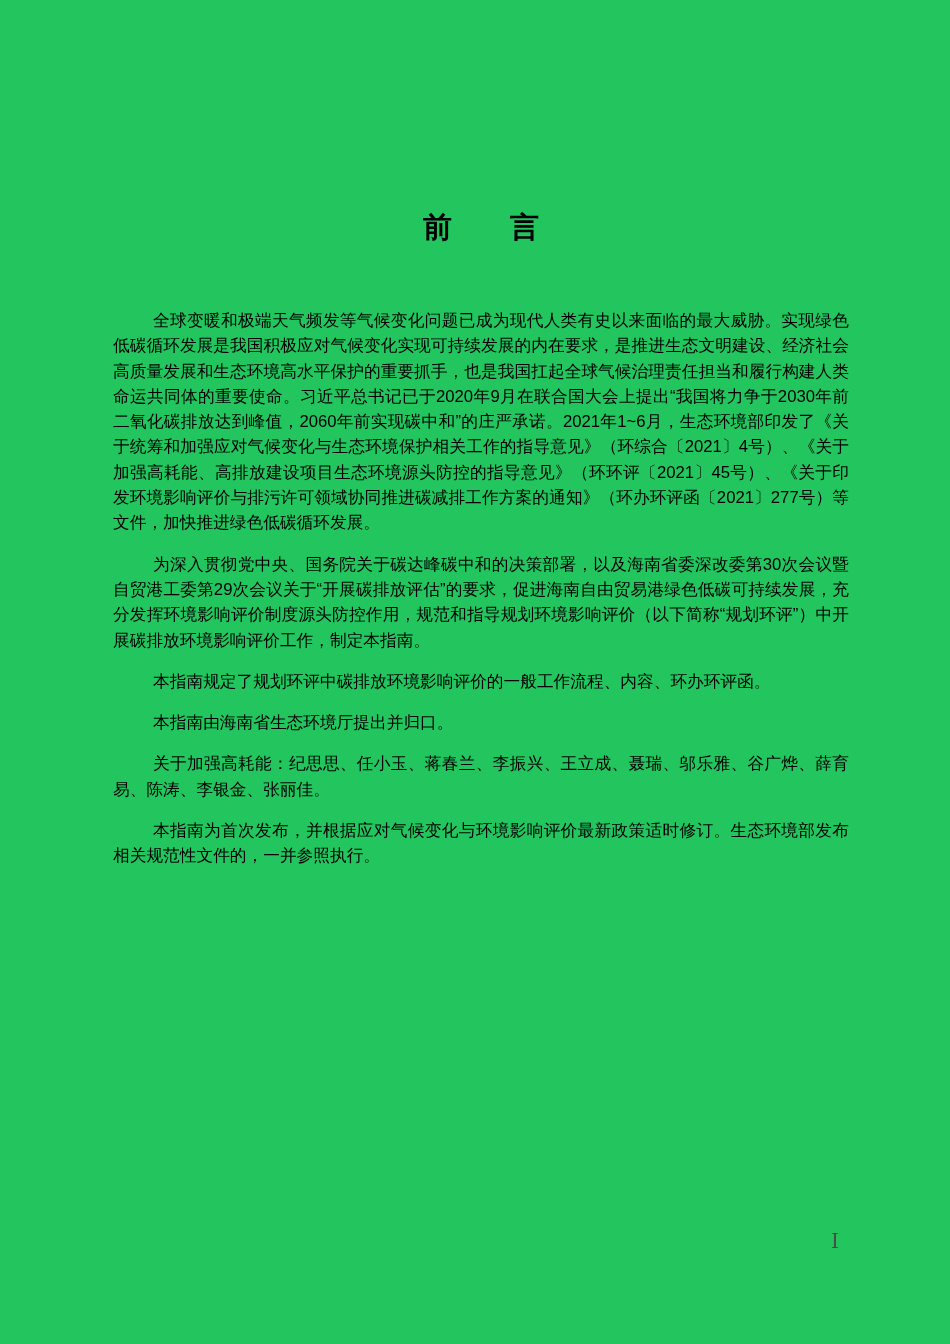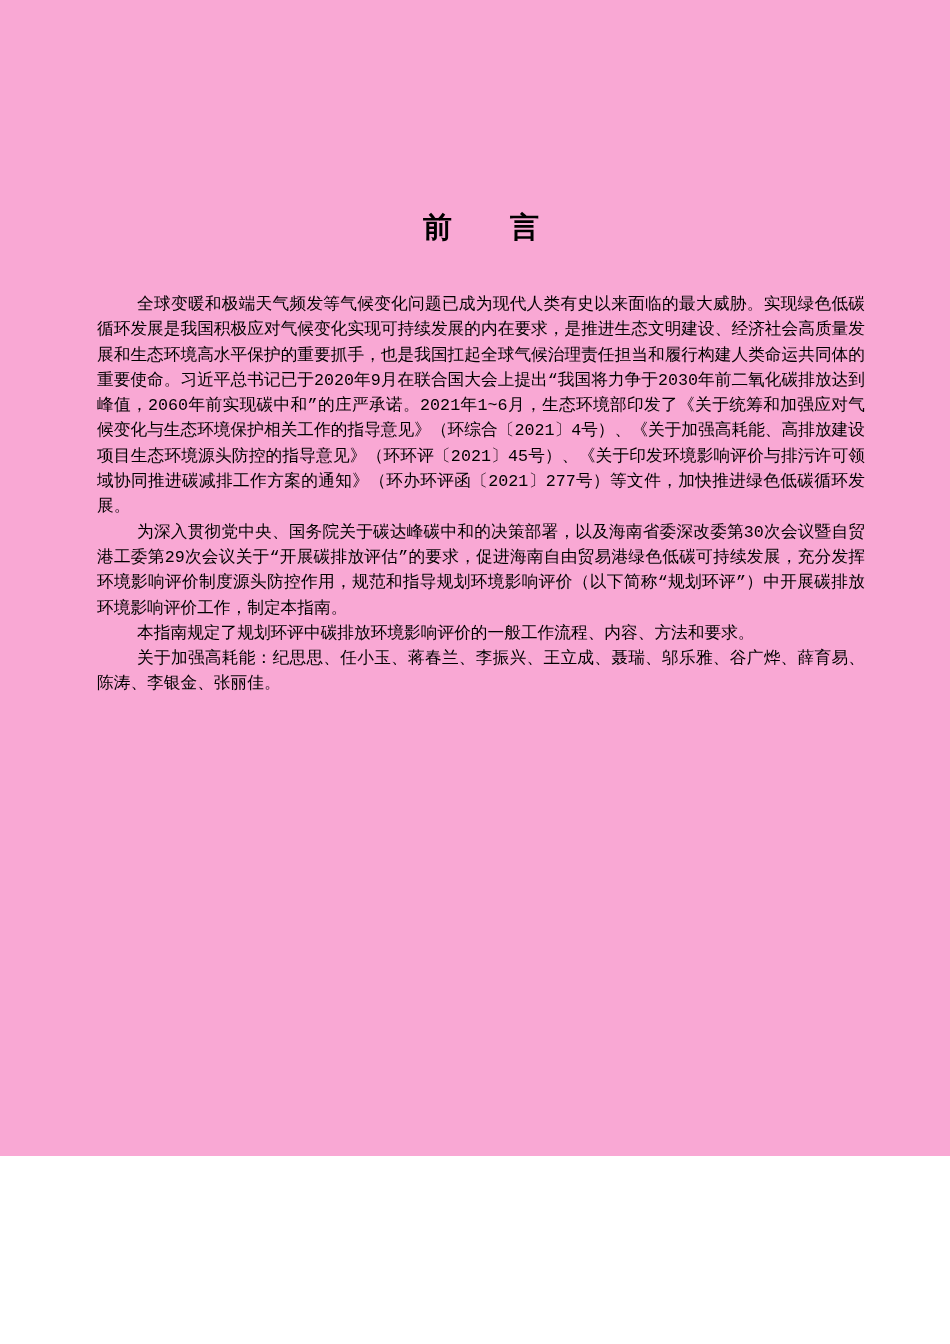--- a/index.html
+++ b/index.html
@@ -3,22 +3,22 @@
 <meta charset="utf-8">
 <style>
   html, body {
     margin: 0;
     padding: 0;
     background: #ffffff;
   }
   .page {
     position: relative;
     width: 950px;
-    height: 1156px;
-    background: #f9a8d4;
+    height: 1344px;
+    background: #22c55e;
     color: #000000;
     overflow: hidden;
   }
   .title {
     position: absolute;
     left: 97px;
     top: 208px;
     width: 768px;
     margin: 0;
     text-align: center;
@@ -28,23 +28,23 @@
     line-height: 38px;
     color: #000000;
   }
   .content {
     position: absolute;
     left: 97px;
     top: 292px;
     width: 768px;
   }
   .content p {
-    margin: 0;
+    margin: 16px;
     padding: 0;
-    font-family: Liberation Mono, monospace;
+    font-family: Liberation Sans, sans-serif;
     font-size: 16.7px;
     line-height: 25.3px;
     text-align: justify;
     text-indent: 2.4em;
     color: #000000;
     word-break: break-all;
   }
   .page-number {
     position: absolute;
     left: 831px;
@@ -58,19 +58,21 @@
 </head>
 <body>
 
 <div class="page">
 
   <h1 class="title">前　　言</h1>
 
   <main class="content">
     <p>全球变暖和极端天气频发等气候变化问题已成为现代人类有史以来面临的最大威胁。实现绿色低碳循环发展是我国积极应对气候变化实现可持续发展的内在要求，是推进生态文明建设、经济社会高质量发展和生态环境高水平保护的重要抓手，也是我国扛起全球气候治理责任担当和履行构建人类命运共同体的重要使命。习近平总书记已于2020年9月在联合国大会上提出“我国将力争于2030年前二氧化碳排放达到峰值，2060年前实现碳中和”的庄严承诺。2021年1~6月，生态环境部印发了《关于统筹和加强应对气候变化与生态环境保护相关工作的指导意见》（环综合〔2021〕4号）、《关于加强高耗能、高排放建设项目生态环境源头防控的指导意见》（环环评〔2021〕45号）、《关于印发环境影响评价与排污许可领域协同推进碳减排工作方案的通知》（环办环评函〔2021〕277号）等文件，加快推进绿色低碳循环发展。</p>
     <p>为深入贯彻党中央、国务院关于碳达峰碳中和的决策部署，以及海南省委深改委第30次会议暨自贸港工委第29次会议关于“开展碳排放评估”的要求，促进海南自由贸易港绿色低碳可持续发展，充分发挥环境影响评价制度源头防控作用，规范和指导规划环境影响评价（以下简称“规划环评”）中开展碳排放环境影响评价工作，制定本指南。</p>
-    <p>本指南规定了规划环评中碳排放环境影响评价的一般工作流程、内容、方法和要求。</p>
+    <p>本指南规定了规划环评中碳排放环境影响评价的一般工作流程、内容、环办环评函。</p>
+    <p>本指南由海南省生态环境厅提出并归口。</p>
     <p>关于加强高耗能：纪思思、任小玉、蒋春兰、李振兴、王立成、聂瑞、邬乐雅、谷广烨、薛育易、陈涛、李银金、张丽佳。</p>
+    <p>本指南为首次发布，并根据应对气候变化与环境影响评价最新政策适时修订。生态环境部发布相关规范性文件的，一并参照执行。</p>
   </main>
 
   <div class="page-number">I</div>
 
 </div>
 
 </body></html>

